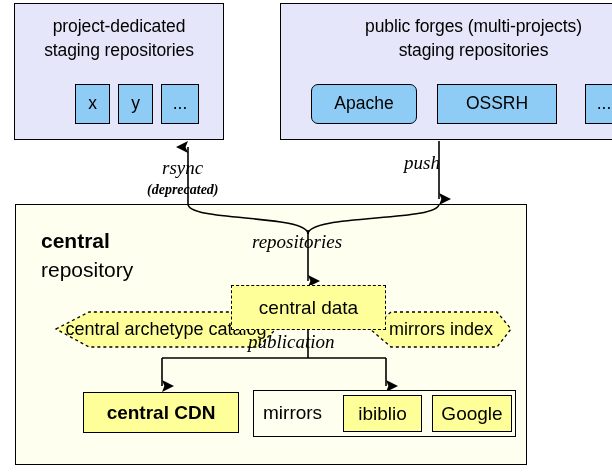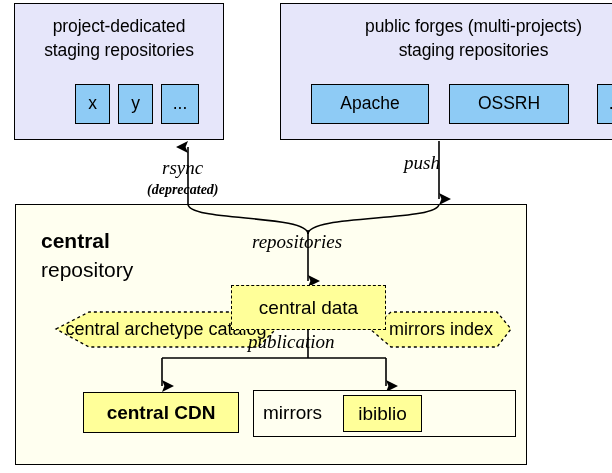--- a/index.html
+++ b/index.html
@@ -125,21 +125,21 @@
     <div class="chip" style="width:38px;">...</div>
   </div>
 
   <div class="group-box" style="left:269px;top:3px;width:337px;height:137px;">
   </div>
   <div class="group-title" style="left:269px;top:14px;width:337px;padding-left:25px;">
     <span>public forges (multi-projects)</span><br>
     <span>staging repositories</span>
   </div>
   <div class="chip-row" style="left:300px;top:84px;gap:0;">
-    <div class="chip" style="width:118px;">Apache</div>
+    <div class="chip" style="width:106px;border-radius:7px;">Apache</div>
     <div class="chip" style="width:120px;margin-left:20px;">OSSRH</div>
     <div class="chip" style="width:38px;margin-left:28px;">...</div>
   </div>
 
   <div class="central-box"></div>
   <div class="central-label">
     <span class="l1">central</span>
     <span class="l2">repository</span>
   </div>
 
@@ -174,20 +174,21 @@
   <div class="hex-text" style="left:45px;top:316px;width:220px;height:26px;">central archetype catalog</div>
   <div class="hex-text" style="left:366px;top:316px;width:128px;height:26px;">mirrors index</div>
 
   <div class="dashbox" style="left:220px;top:285px;width:155px;height:45px;">central data</div>
 
   <div class="ybox bold" style="left:72px;top:392px;width:156px;height:41px;">central CDN</div>
 
   <div class="mirrors-box"></div>
   <div class="mirrors-label">mirrors</div>
   <div class="ybox" style="left:332px;top:395px;width:79px;height:37px;">ibiblio</div>
+  <div class="ybox" style="left:421px;top:395px;width:80px;height:37px;">Google</div>
 
   <div class="edge-label" style="left:151px;top:157px;">rsync</div>
   <div class="edge-label small" style="left:136px;top:182px;">(deprecated)</div>
   <div class="edge-label" style="left:393px;top:152px;">push</div>
   <div class="edge-label" style="left:241px;top:231px;">repositories</div>
   <div class="edge-label" style="left:237px;top:331px;">publication</div>
 
 </div>
 
 </body></html>

